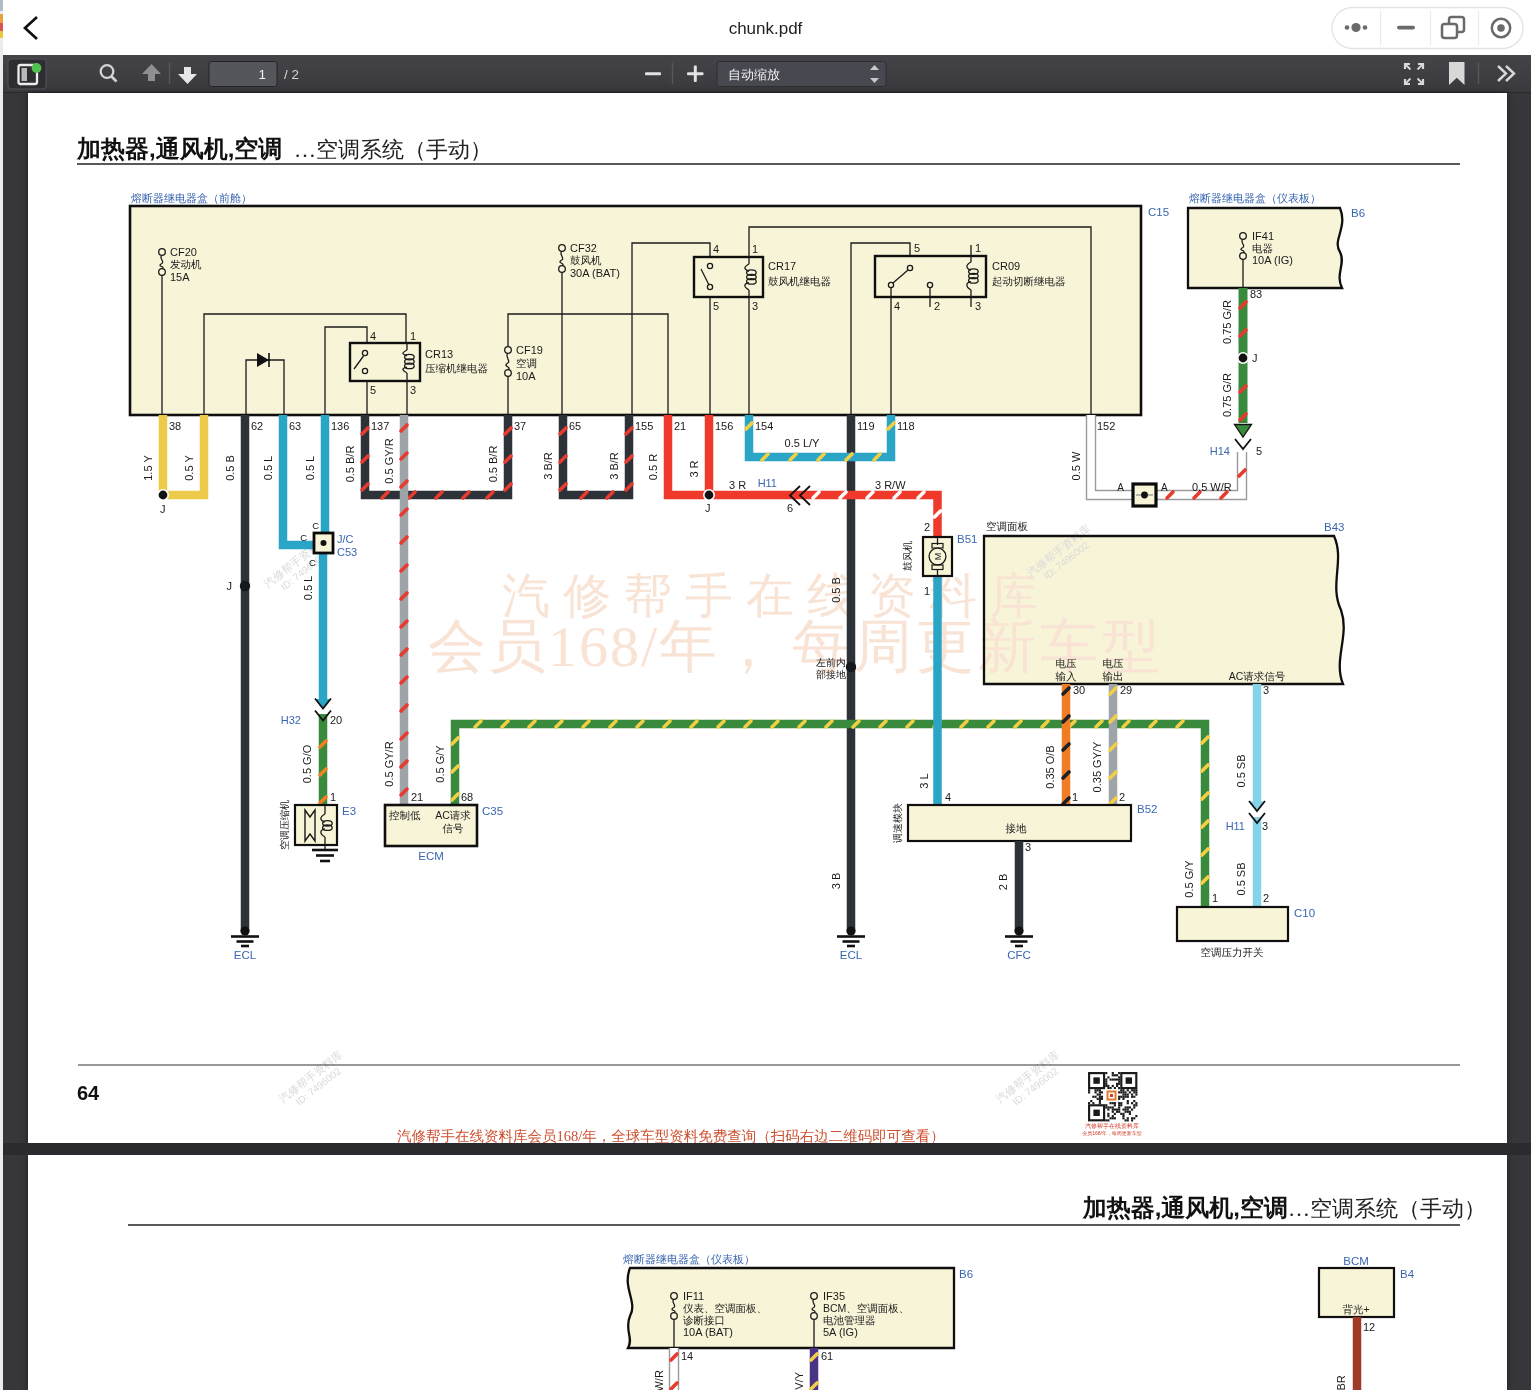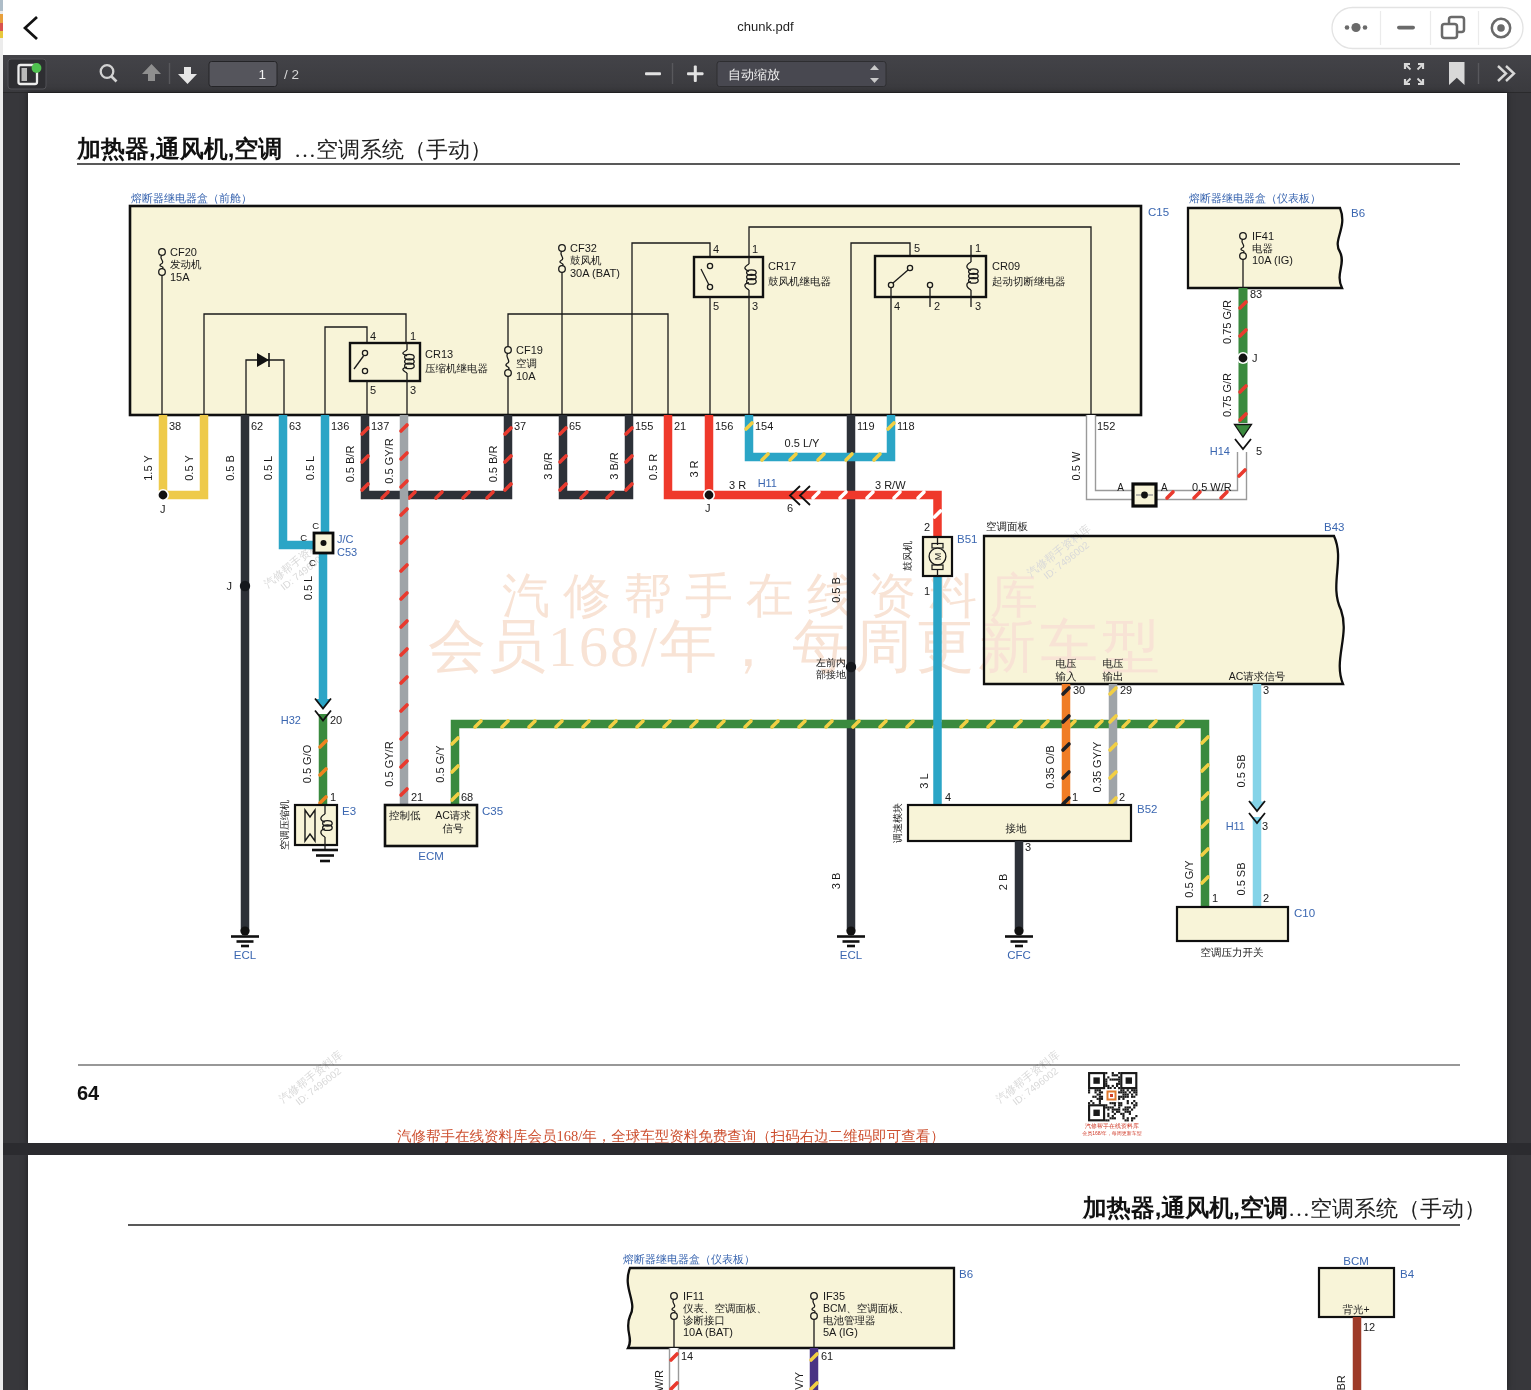--- a/index.html
+++ b/index.html
@@ -1,16 +1,16 @@
 <!DOCTYPE html>
 <html><head><meta charset="utf-8"><style>
 html,body{margin:0;padding:0;width:1531px;height:1390px;overflow:hidden;
  font-family:"Liberation Sans",sans-serif;background:#37373b;}
 #topbar{position:absolute;left:0;top:0;width:1531px;height:55px;background:#fff;}
-#title{position:absolute;left:0;top:19px;width:1531px;text-align:center;font-size:13px;color:#1f1f1f;}
+#title{position:absolute;left:0;top:19px;width:1531px;text-align:center;font-size:17px;color:#1f1f1f;}
 #toolbar{position:absolute;left:0;top:55px;width:1531px;height:37px;
  background:linear-gradient(#434348,#3a3a3e);border-bottom:1px solid #2a2a2c;}
 #viewer{position:absolute;left:0;top:93px;width:1531px;height:1297px;background:#37373b;}
 .page{position:absolute;background:#fff;box-shadow:0 0 6px rgba(0,0,0,.5);}
 #edge{position:absolute;left:0;top:0;width:3px;height:1390px;background:#ececec;z-index:60;}
 </style></head><body>
 
 <div id="topbar"></div>
 
 <svg style="position:absolute;left:0;top:0;z-index:5" width="60" height="55">

